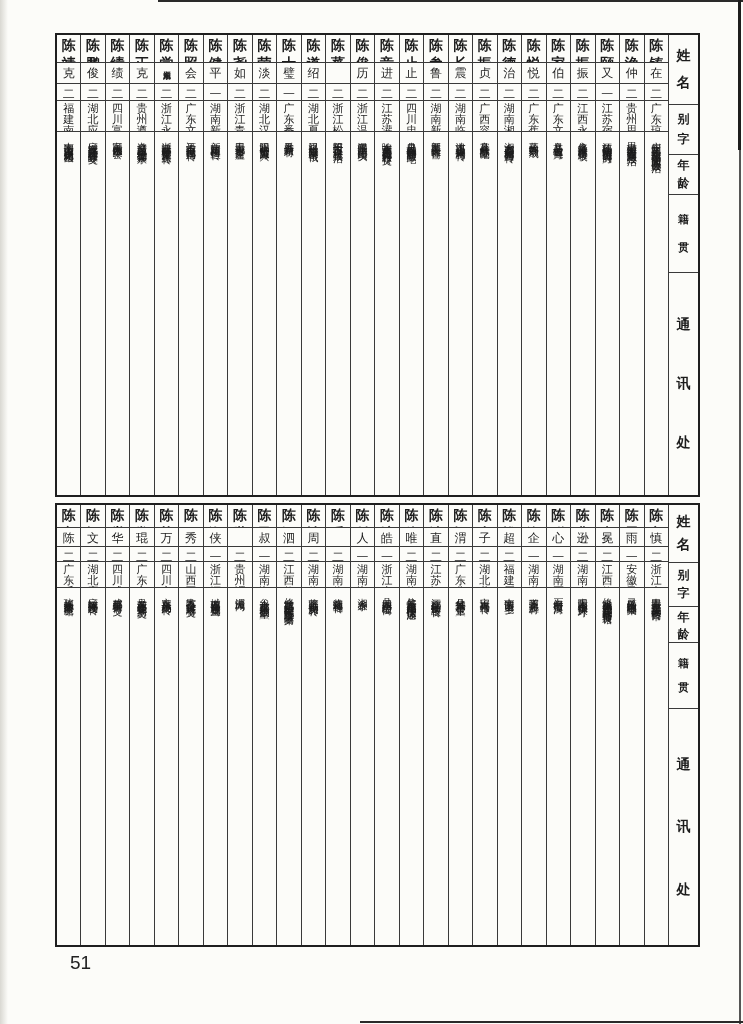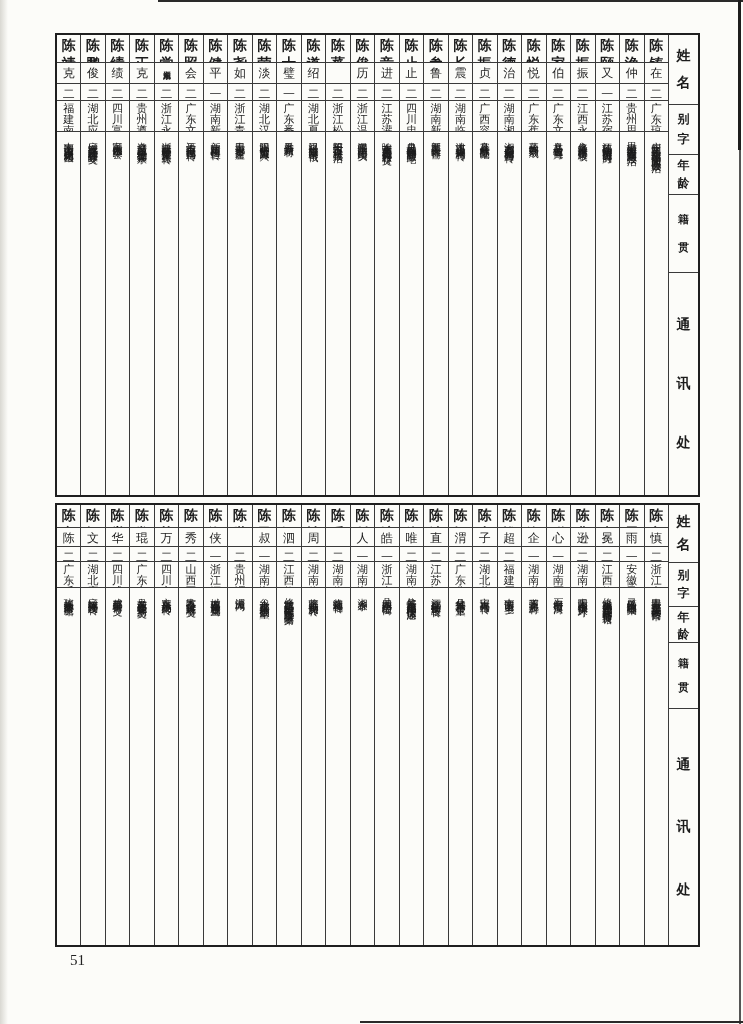--- a/index.html
+++ b/index.html
@@ -48,21 +48,21 @@
     writing-mode:vertical-rl;height:100%;
     font-size:10px;line-height:11px;letter-spacing:1px;
   }
   .small-vert{
     writing-mode:vertical-rl;height:100%;
     font-size:8px;line-height:9px;letter-spacing:0;
   }
 
   .page-number{
     position:absolute;left:70px;top:952px;
-    font-family:Liberation Serif, serif;font-size:15px;color:#222;
+    font-family:Liberation Sans, sans-serif;font-size:19px;color:#222;
   }
 </style>
 </head>
 <body>
 
 <div class="edge-top"></div>
 <div class="edge-right"></div>
 <div class="edge-right-dark"></div>
 <div class="edge-bottom"></div>
 <div class="edge-left"></div>

